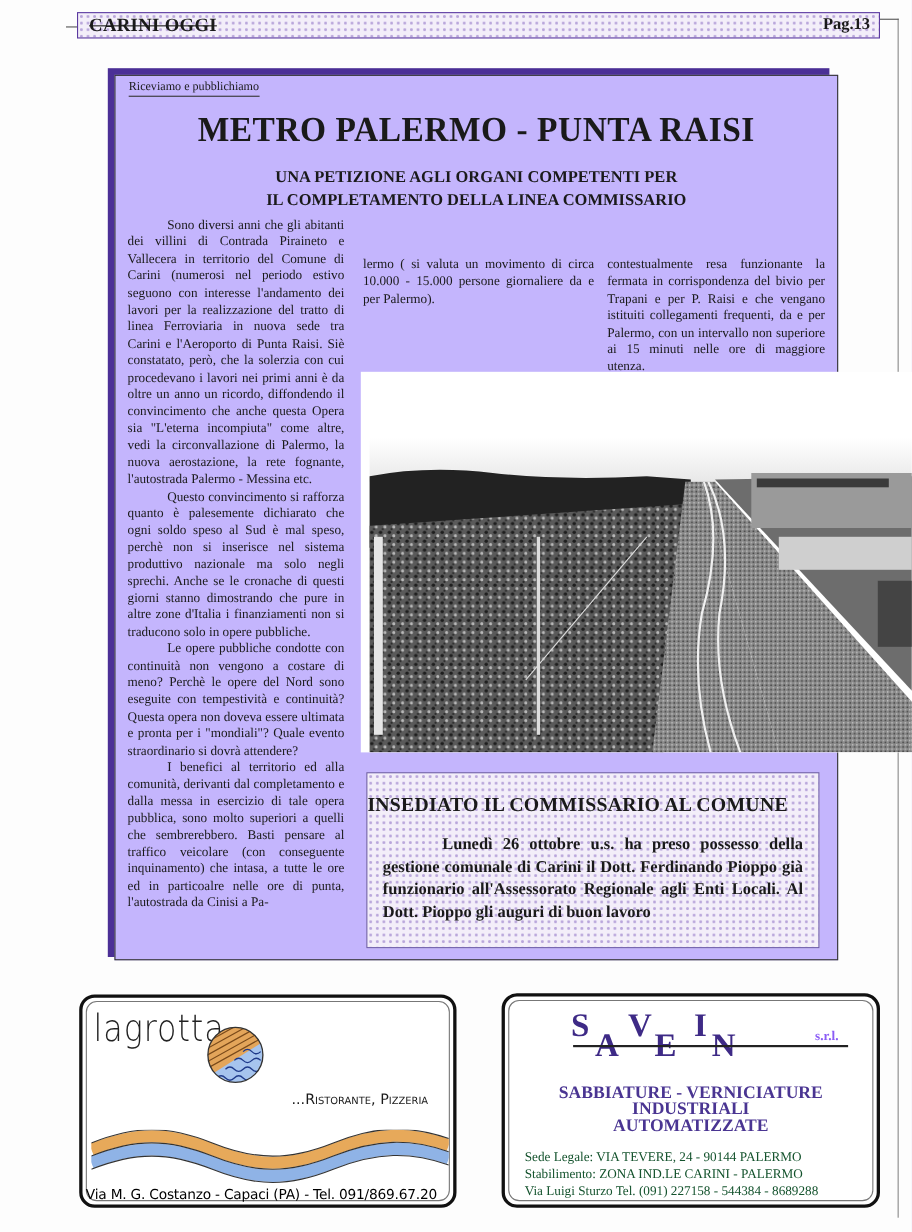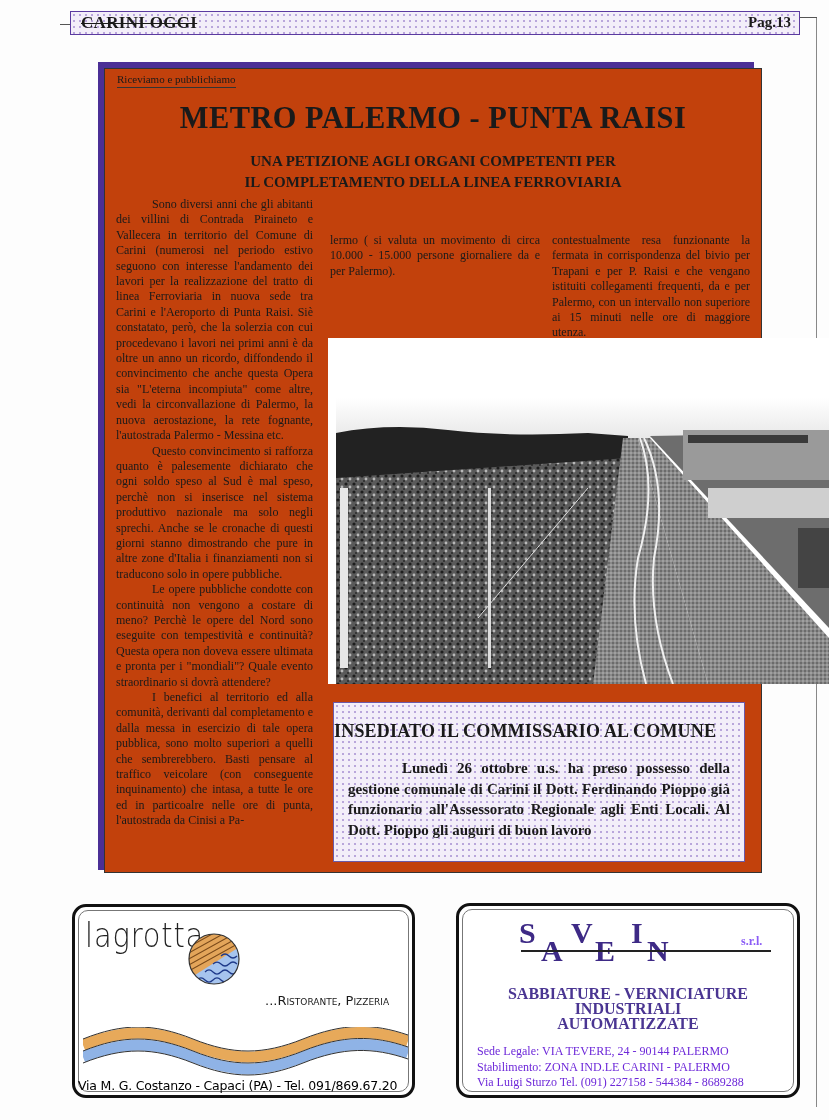--- a/index.html
+++ b/index.html
@@ -24,21 +24,21 @@
   #page-edge { position:absolute; left:816px; top:17px; width:1px; height:1090px; background:#888; }
   #header-title {
     position: absolute; left: 10px; top: 1px; font-weight: bold; font-size: 17px; letter-spacing: 0.3px;
     text-decoration: line-through; text-decoration-thickness: 1px;
   }
   #header-page { position: absolute; right: 8px; top: 2px; font-weight: bold; font-size: 15px; }
 
   
   #article-shadow { position:absolute; left:98px; top:62px; width:656px; height:808px; background:#4b2f96; }
   #article {
-    position:absolute; left:104px; top:68px; width:658px; height:805px; background:#c2410c;
+    position:absolute; left:104px; top:68px; width:658px; height:805px; background:#c4b5fd;
     border: 1px solid #333; box-sizing: border-box;
   }
   #kicker {
     position:absolute; left:12px; top:4px; font-size:11px; padding-bottom:2px;
     border-bottom: 1px solid #333;
   }
   #headline {
     position:absolute; left:0; width:100%; top:30px; text-align:center;
     font-weight:bold; font-size:32px; letter-spacing:0.5px; transform: scaleX(0.95);
   }
@@ -96,41 +96,41 @@
     color:#000000;
   }
   #savein-logo { position:absolute; left:60px; top:10px; color:#3e2a86; font-weight:bold; }
   .lg { position:absolute; font-size:30px; font-family:"Liberation Serif", serif; }
   #savein-line { position:absolute; left:62px; top:44px; width:250px; height:1.5px; background:#222; }
   #savein-srl { position:absolute; left:282px; top:28px; font-size:12px; font-weight:bold; color:#8b5cf6; }
   #savein-services {
     position:absolute; left:0; width:100%; top:80px; text-align:center; font-weight:bold; font-size:16px;
     color:#4a3592; line-height:15px;
   }
-  #savein-contacts { position:absolute; left:18px; top:138px; font-size:12px; line-height:15.5px; color:#6d28d9; }
+  #savein-contacts { position:absolute; left:18px; top:138px; font-size:12px; line-height:15.5px; color:#14532d; }
 </style>
 </head>
 <body>
 
 <div id="page-edge"></div>
 <div id="header-line-left"></div>
 <div id="header-line-right"></div>
 
 <div id="header" class="dots">
   <span id="header-title">CARINI OGGI</span>
   <span id="header-page">Pag.13</span>
 </div>
 
 <div id="article-shadow"></div>
 <div id="article">
   <div id="kicker">Riceviamo e pubblichiamo</div>
   <div id="headline">METRO PALERMO - PUNTA RAISI</div>
   <div id="subhead">
     <div>UNA PETIZIONE AGLI ORGANI COMPETENTI PER</div>
-    <div>IL COMPLETAMENTO DELLA LINEA FERROVIARIA</div>
+    <div>IL COMPLETAMENTO DELLA LINEA COMMISSARIO</div>
   </div>
 
   <div id="col1" class="col">
     <p>Sono diversi anni che gli abitanti dei villini di Contrada Piraineto e Vallecera in territorio del Comune di Carini (numerosi nel periodo estivo seguono con interesse l'andamento dei lavori per la realizzazione del tratto di linea Ferroviaria in nuova sede tra Carini e l'Aeroporto di Punta Raisi. Siè constatato, però, che la solerzia con cui procedevano i lavori nei primi anni è da oltre un anno un ricordo, diffondendo il convincimento che anche questa Opera sia "L'eterna incompiuta" come altre, vedi la circonvallazione di Palermo, la nuova aerostazione, la rete fognante, l'autostrada Palermo - Messina etc.</p>
     <p>Questo convincimento si rafforza quanto è palesemente dichiarato che ogni soldo speso al Sud è mal speso, perchè non si inserisce nel sistema produttivo nazionale ma solo negli sprechi. Anche se le cronache di questi giorni stanno dimostrando che pure in altre zone d'Italia i finanziamenti non si traducono solo in opere pubbliche.</p>
     <p>Le opere pubbliche condotte con continuità non vengono a costare di meno? Perchè le opere del Nord sono eseguite con tempestività e continuità? Questa opera non doveva essere ultimata e pronta per i "mondiali"? Quale evento straordinario si dovrà attendere?</p>
     <p>I benefici al territorio ed alla comunità, derivanti dal completamento e dalla messa in esercizio di tale opera pubblica, sono molto superiori a quelli che sembrerebbero. Basti pensare al traffico veicolare (con conseguente inquinamento) che intasa, a tutte le ore ed in particoalre nelle ore di punta, l'autostrada da Cinisi a Pa-</p>
   </div>
   <div id="col2" class="col">
     <p class="noindent">lermo ( si valuta un movimento di circa 10.000 - 15.000 persone giornaliere da e per Palermo).</p>

